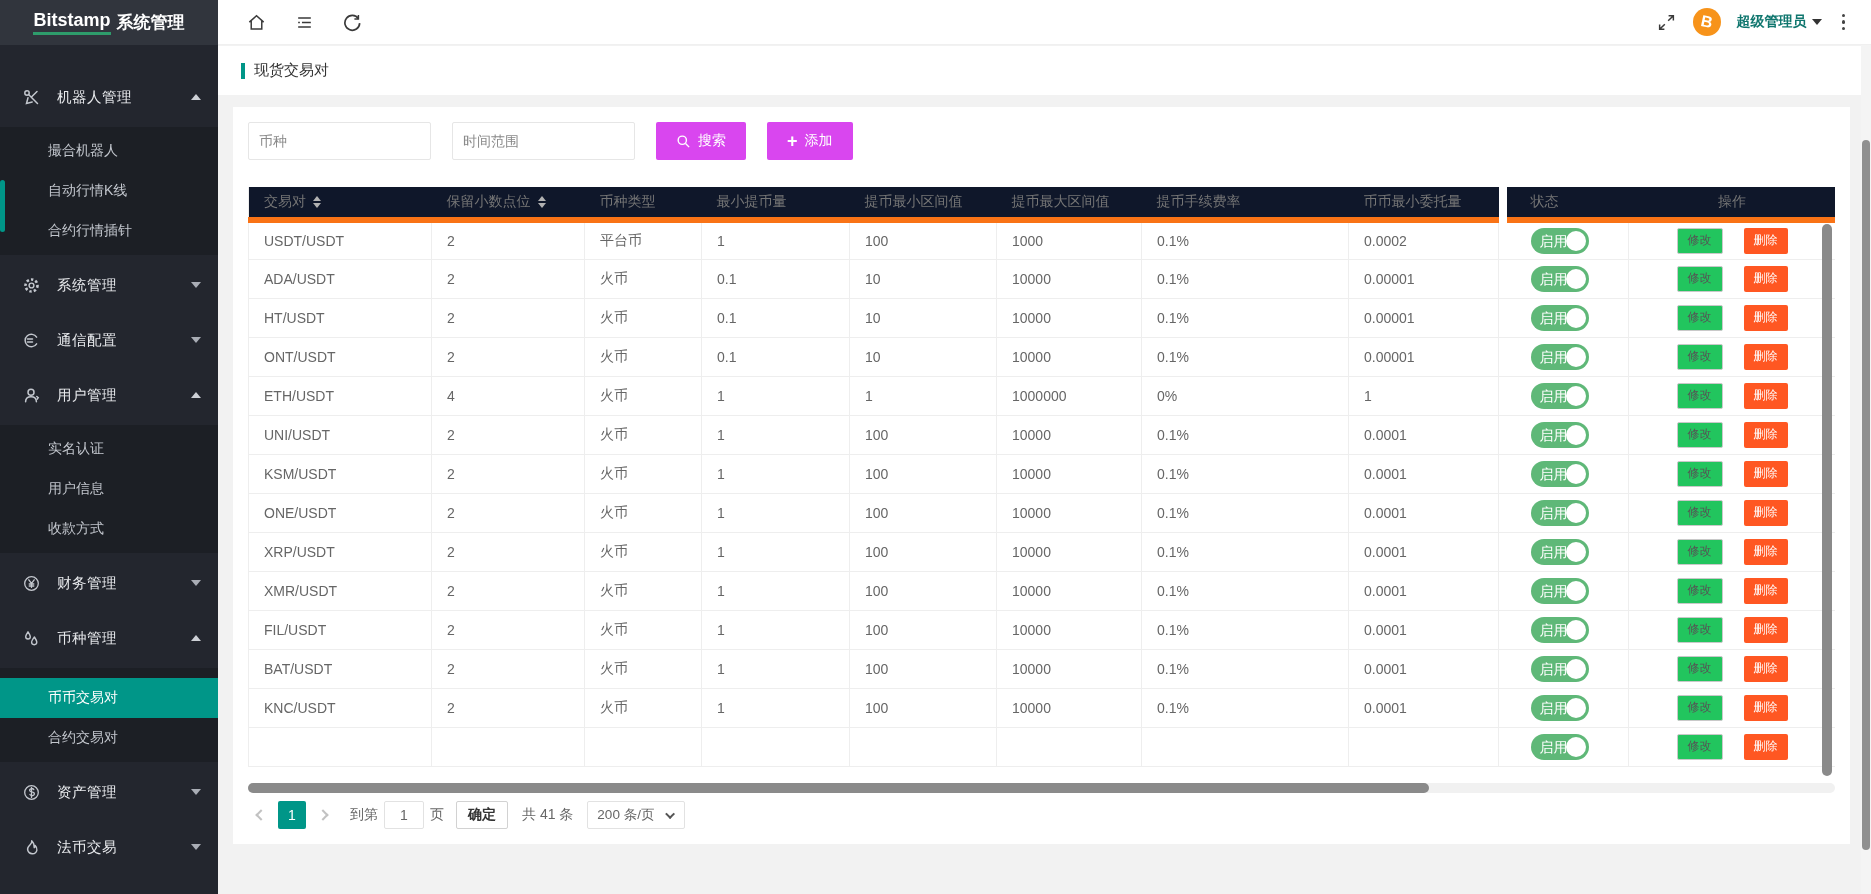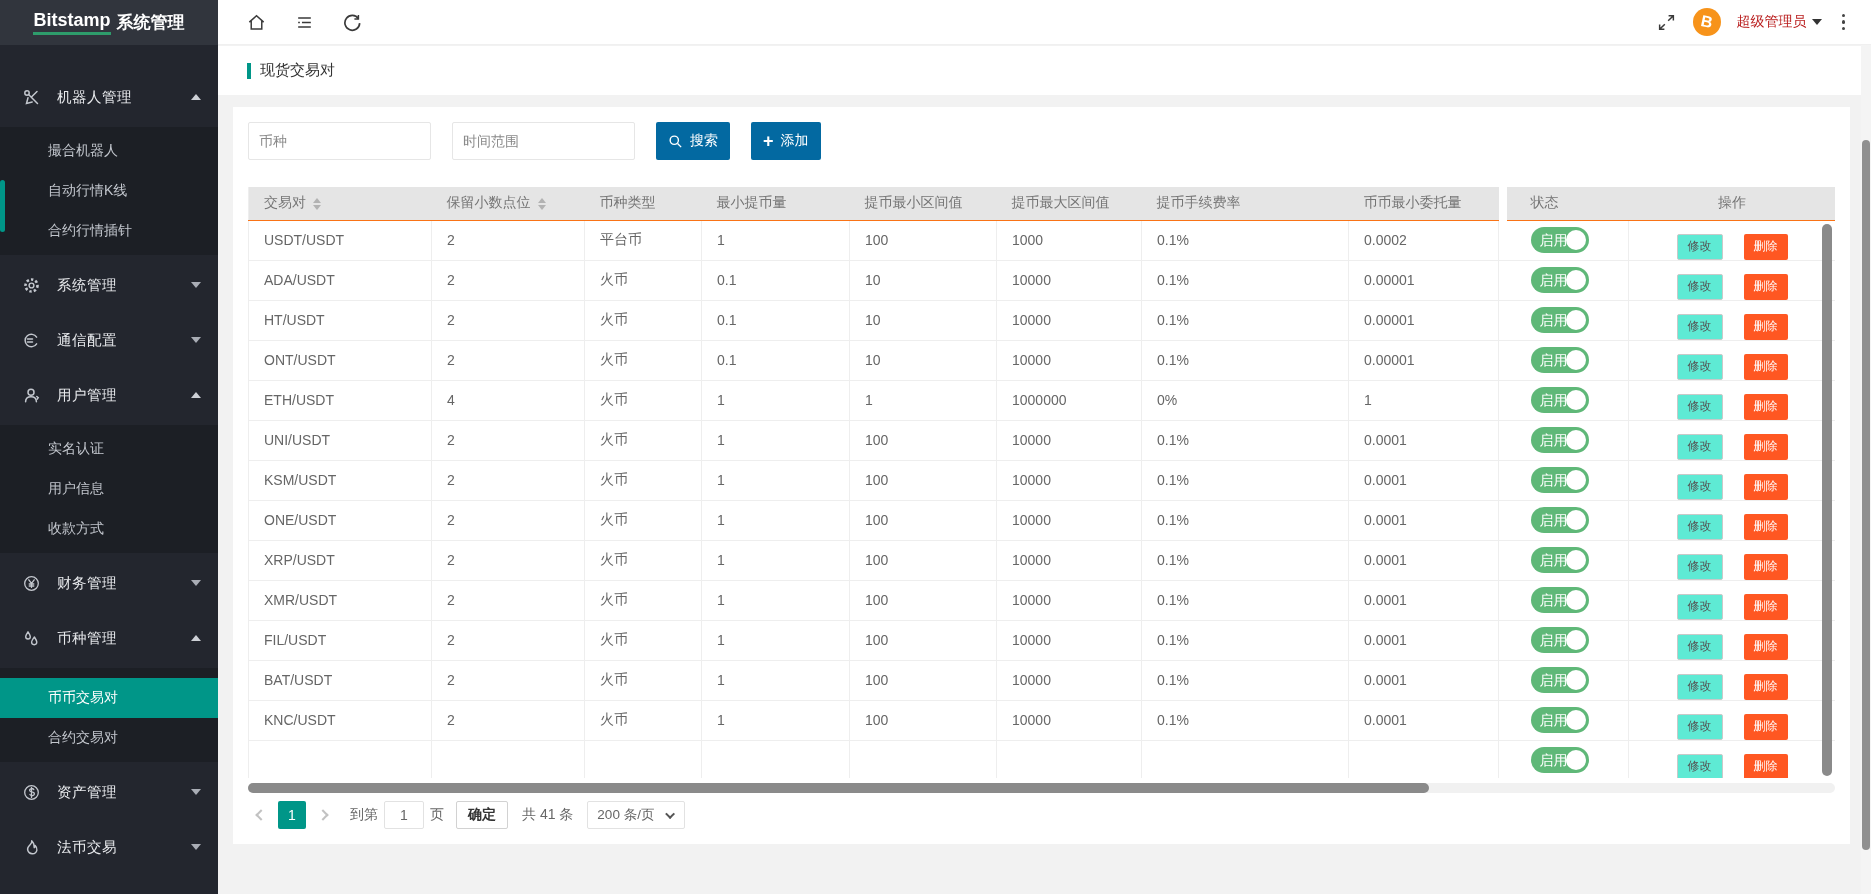--- a/index.html
+++ b/index.html
@@ -28,60 +28,60 @@
   .side-scroll-thumb { position:absolute; left:0; top:180px; width:5px; height:52px; background:#009688; border-radius:3px; }
 
   
   .topbar { position:absolute; left:218px; right:0; top:0; height:45px; background:#fff; border-bottom:1px solid #f0f0f0; display:flex; align-items:center; z-index:4; }
   .tb-left { display:flex; align-items:center; gap:28px; padding-left:28px; }
   .tb-icon { width:20px; height:20px; color:#3a3a3a; display:inline-flex; align-items:center; justify-content:center; cursor:pointer; }
   .tb-icon svg { width:19px; height:19px; }
   .tb-right { margin-left:auto; display:flex; align-items:center; gap:16px; padding-right:22px; }
   .avatar { width:28px; height:28px; border-radius:50%; background:#F7931A; color:#fff; display:flex; align-items:center; justify-content:center; font-weight:bold; font-size:16px; }
   .avatar span { display:inline-block; transform:rotate(12deg); }
-  .user-wrap { display:flex; align-items:center; gap:5px; color:#b91c1c; cursor:pointer; }
+  .user-wrap { display:flex; align-items:center; gap:5px; color:#0f766e; cursor:pointer;font-weight:bold; }
   .user-caret { width:0; height:0; border-left:5px solid transparent; border-right:5px solid transparent; border-top:6px solid #333; }
   .dots { display:flex; flex-direction:column; gap:3px; padding:4px; cursor:pointer; }
   .dots i { width:3.5px; height:3.5px; border-radius:50%; background:#444; }
 
   
-  .crumb-bar { position:absolute; left:218px; right:10px; top:46px; height:49px; background:#fff; display:flex; align-items:center; padding-left:29px; z-index:3; }
+  .crumb-bar { position:absolute; left:218px; right:10px; top:46px; height:49px; background:#fff; display:flex; align-items:center; padding-left:23px; z-index:3; }
   .crumb-accent { width:4px; height:16px; background:#009688; margin-right:9px; }
   .crumb-title { color:#333; font-size:15px; }
 
   
   .card { position:absolute; left:233px; top:107px; width:1617px; height:737px; background:#fff; padding:15px; z-index:3; }
 
   .filters { display:flex; gap:21px; margin-bottom:27px; }
   .f-input { width:183px; height:38px; border:1px solid #e6e6e6; border-radius:2px; padding:0 10px; font-size:14px; color:#666; outline:none; font-family:inherit; }
   .f-input::placeholder { color:#8a8a8a; }
-  .btn-teal { height:38px; padding:0 12px; background:#0369a1; color:#fff; border:none; border-radius:2px; font-size:14px; display:inline-flex; align-items:center; gap:7px; cursor:pointer; font-family:inherit; }
+  .btn-teal { height:38px; padding:0 20px; background:#d946ef; color:#fff; border:none; border-radius:2px; font-size:14px; display:inline-flex; align-items:center; gap:7px; cursor:pointer; font-family:inherit; }
   .btn-teal svg { width:15px; height:15px; }
   .btn-teal .plus { font-size:18px; font-weight:bold; line-height:1; }
 
   
   .tbl-wrap { position:relative; height:591px; overflow:hidden; }
   table { border-collapse:collapse; table-layout:fixed; width:1587px; }
-  th { height:33px; background:#e5e5e5; color:#757575; font-weight:normal; text-align:left; padding-left:15px; font-size:14px; border-bottom:1px solid #f97316; white-space:nowrap; }
+  th { height:33px; background:#0f172a; color:#757575; font-weight:normal; text-align:left; padding-left:15px; font-size:14px; border-bottom:6px solid #f97316; white-space:nowrap; }
   th.spacer { background:#fff; border-bottom:none; padding:0; }
   th.center { text-align:center; padding-left:0; }
   th.status-col { padding-left:24px; }
   td { height:39px; padding-left:15px; border-bottom:1px solid #eee; border-right:1px solid #eee; color:#666; font-size:14px; white-space:nowrap; overflow:hidden; }
   td:first-child, th:first-child { border-left:1px solid #eee; }
   td.spacer { border-right:none; padding:0; }
   td.status-cell { padding-left:24px; }
   td.action-cell { text-align:center; padding-left:0; }
   .sort { display:inline-flex; flex-direction:column; gap:2px; margin-left:7px; vertical-align:middle; cursor:pointer; }
   .sort i { width:0; height:0; border-left:4.5px solid transparent; border-right:4.5px solid transparent; }
   .sort .s-up { border-bottom:5px solid #b2b2b2; }
   .sort .s-dn { border-top:5px solid #b2b2b2; }
   .toggle { position:relative; display:inline-block; width:58px; height:26px; background:#5FB878; border-radius:13px; cursor:pointer; vertical-align:middle; }
   .toggle .tg-label { position:absolute; left:9px; top:0; line-height:26px; color:#fff; font-size:14px; }
   .toggle .tg-knob { position:absolute; right:3px; top:3px; width:20px; height:20px; background:#fff; border-radius:50%; }
-  .btn-edit { height:26px; padding:0 10px; background:#5eead4; border:1px solid #c9c9c9; border-radius:2px; color:#555; font-size:12px; cursor:pointer; font-family:inherit;margin-top:13px; }
+  .btn-edit { height:26px; padding:0 10px; background:#22c55e; border:1px solid #c9c9c9; border-radius:2px; color:#555; font-size:12px; cursor:pointer; font-family:inherit; }
   .btn-del { height:26px; padding:0 10px; background:#FF5722; border:none; border-radius:2px; color:#fff; font-size:12px; margin-left:21px; cursor:pointer; font-family:inherit; }
 
   
   .hscroll { margin-top:5px; height:10px; width:1587px; background:#f1f1f1; border-radius:5px; position:relative; }
   .hscroll .thumb { position:absolute; left:0; top:0; height:10px; width:1181px; background:#8a8a8a; border-radius:5px; }
   .vscroll-thumb { position:absolute; right:3px; top:37px; width:10px; height:552px; background:#8a8a8a; border-radius:5px; }
   .page-scroll { position:absolute; right:0; top:45px; width:10px; height:849px; background:#f4f4f4; z-index:6; }
   .page-scroll .thumb { position:absolute; left:1px; top:95px; width:8px; height:710px; background:#8f8f8f; border-radius:4px; }
 
   

